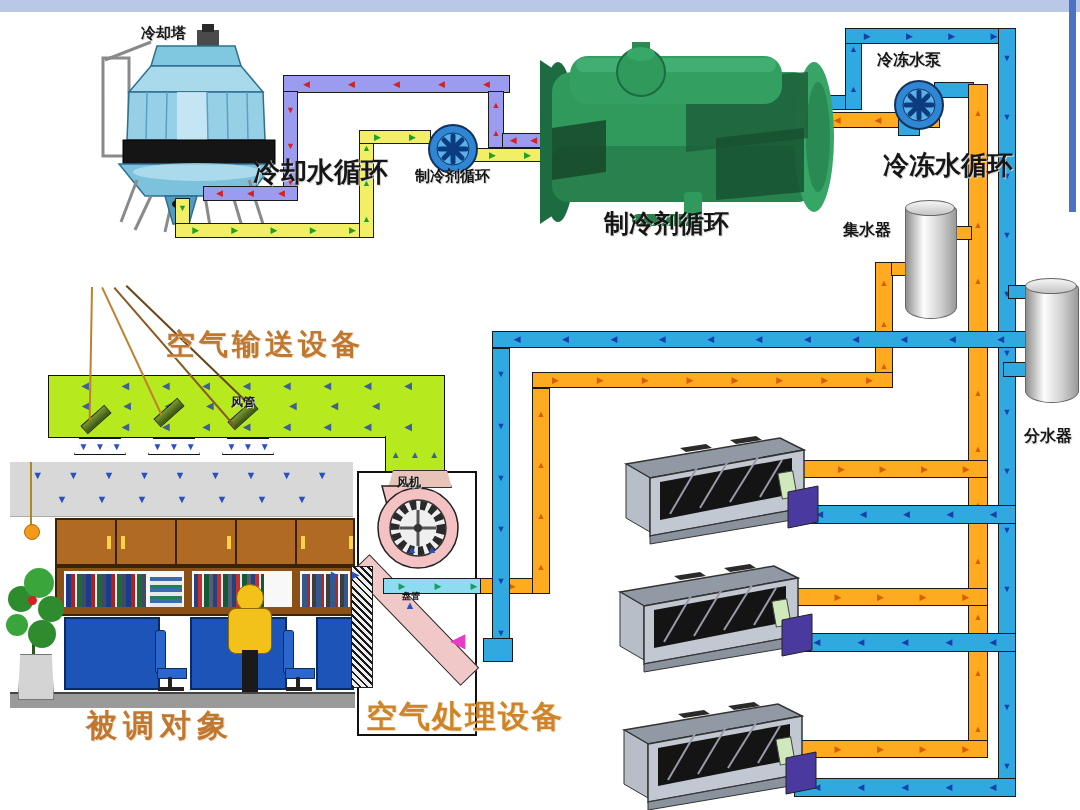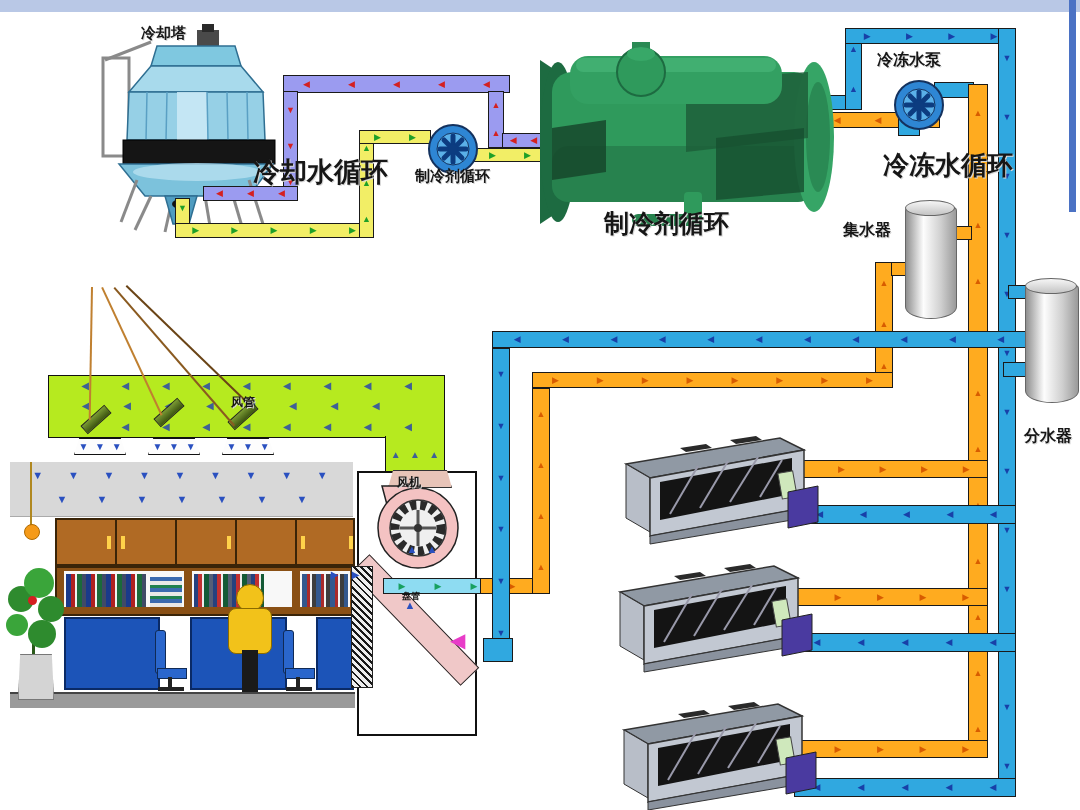--- a/index.html
+++ b/index.html
@@ -544,17 +544,20 @@
   </svg>
 
   <span class="lbl blk" style="left:141px;top:25px;font-size:15px;">冷却塔</span>
   <span class="lbl blk" style="left:253px;top:158px;font-size:27px;">冷却水循环</span>
   <span class="lbl blk" style="left:415px;top:168px;font-size:15px;">制冷剂循环</span>
   <span class="lbl blk" style="left:604px;top:210px;font-size:25px;">制冷剂循环</span>
   <span class="lbl blk" style="left:877px;top:52px;font-size:16px;">冷冻水泵</span>
   <span class="lbl blk" style="left:883px;top:152px;font-size:26px;">冷冻水循环</span>
   <span class="lbl blk" style="left:843px;top:222px;font-size:16px;">集水器</span>
   <span class="lbl blk" style="left:1024px;top:428px;font-size:16px;">分水器</span>
+  <span class="lbl big-org" style="left:166px;top:329px;font-size:29px;">空气输送设备</span>
   <span class="lbl blk" style="left:231px;top:396px;font-size:12px;">风管</span>
   <span class="lbl blk" style="left:397px;top:476px;font-size:12px;">风机</span>
   <span class="lbl blk" style="left:402px;top:592px;font-size:9px;text-shadow:none;">盘管</span>
+  <span class="lbl big-org" style="left:86px;top:710px;font-size:31px;letter-spacing:6px;">被调对象</span>
+  <span class="lbl big-org" style="left:366px;top:701px;font-size:31px;color:#d08428;letter-spacing:2px;">空气处理设备</span>
 
 </div>
 
 </body></html>

